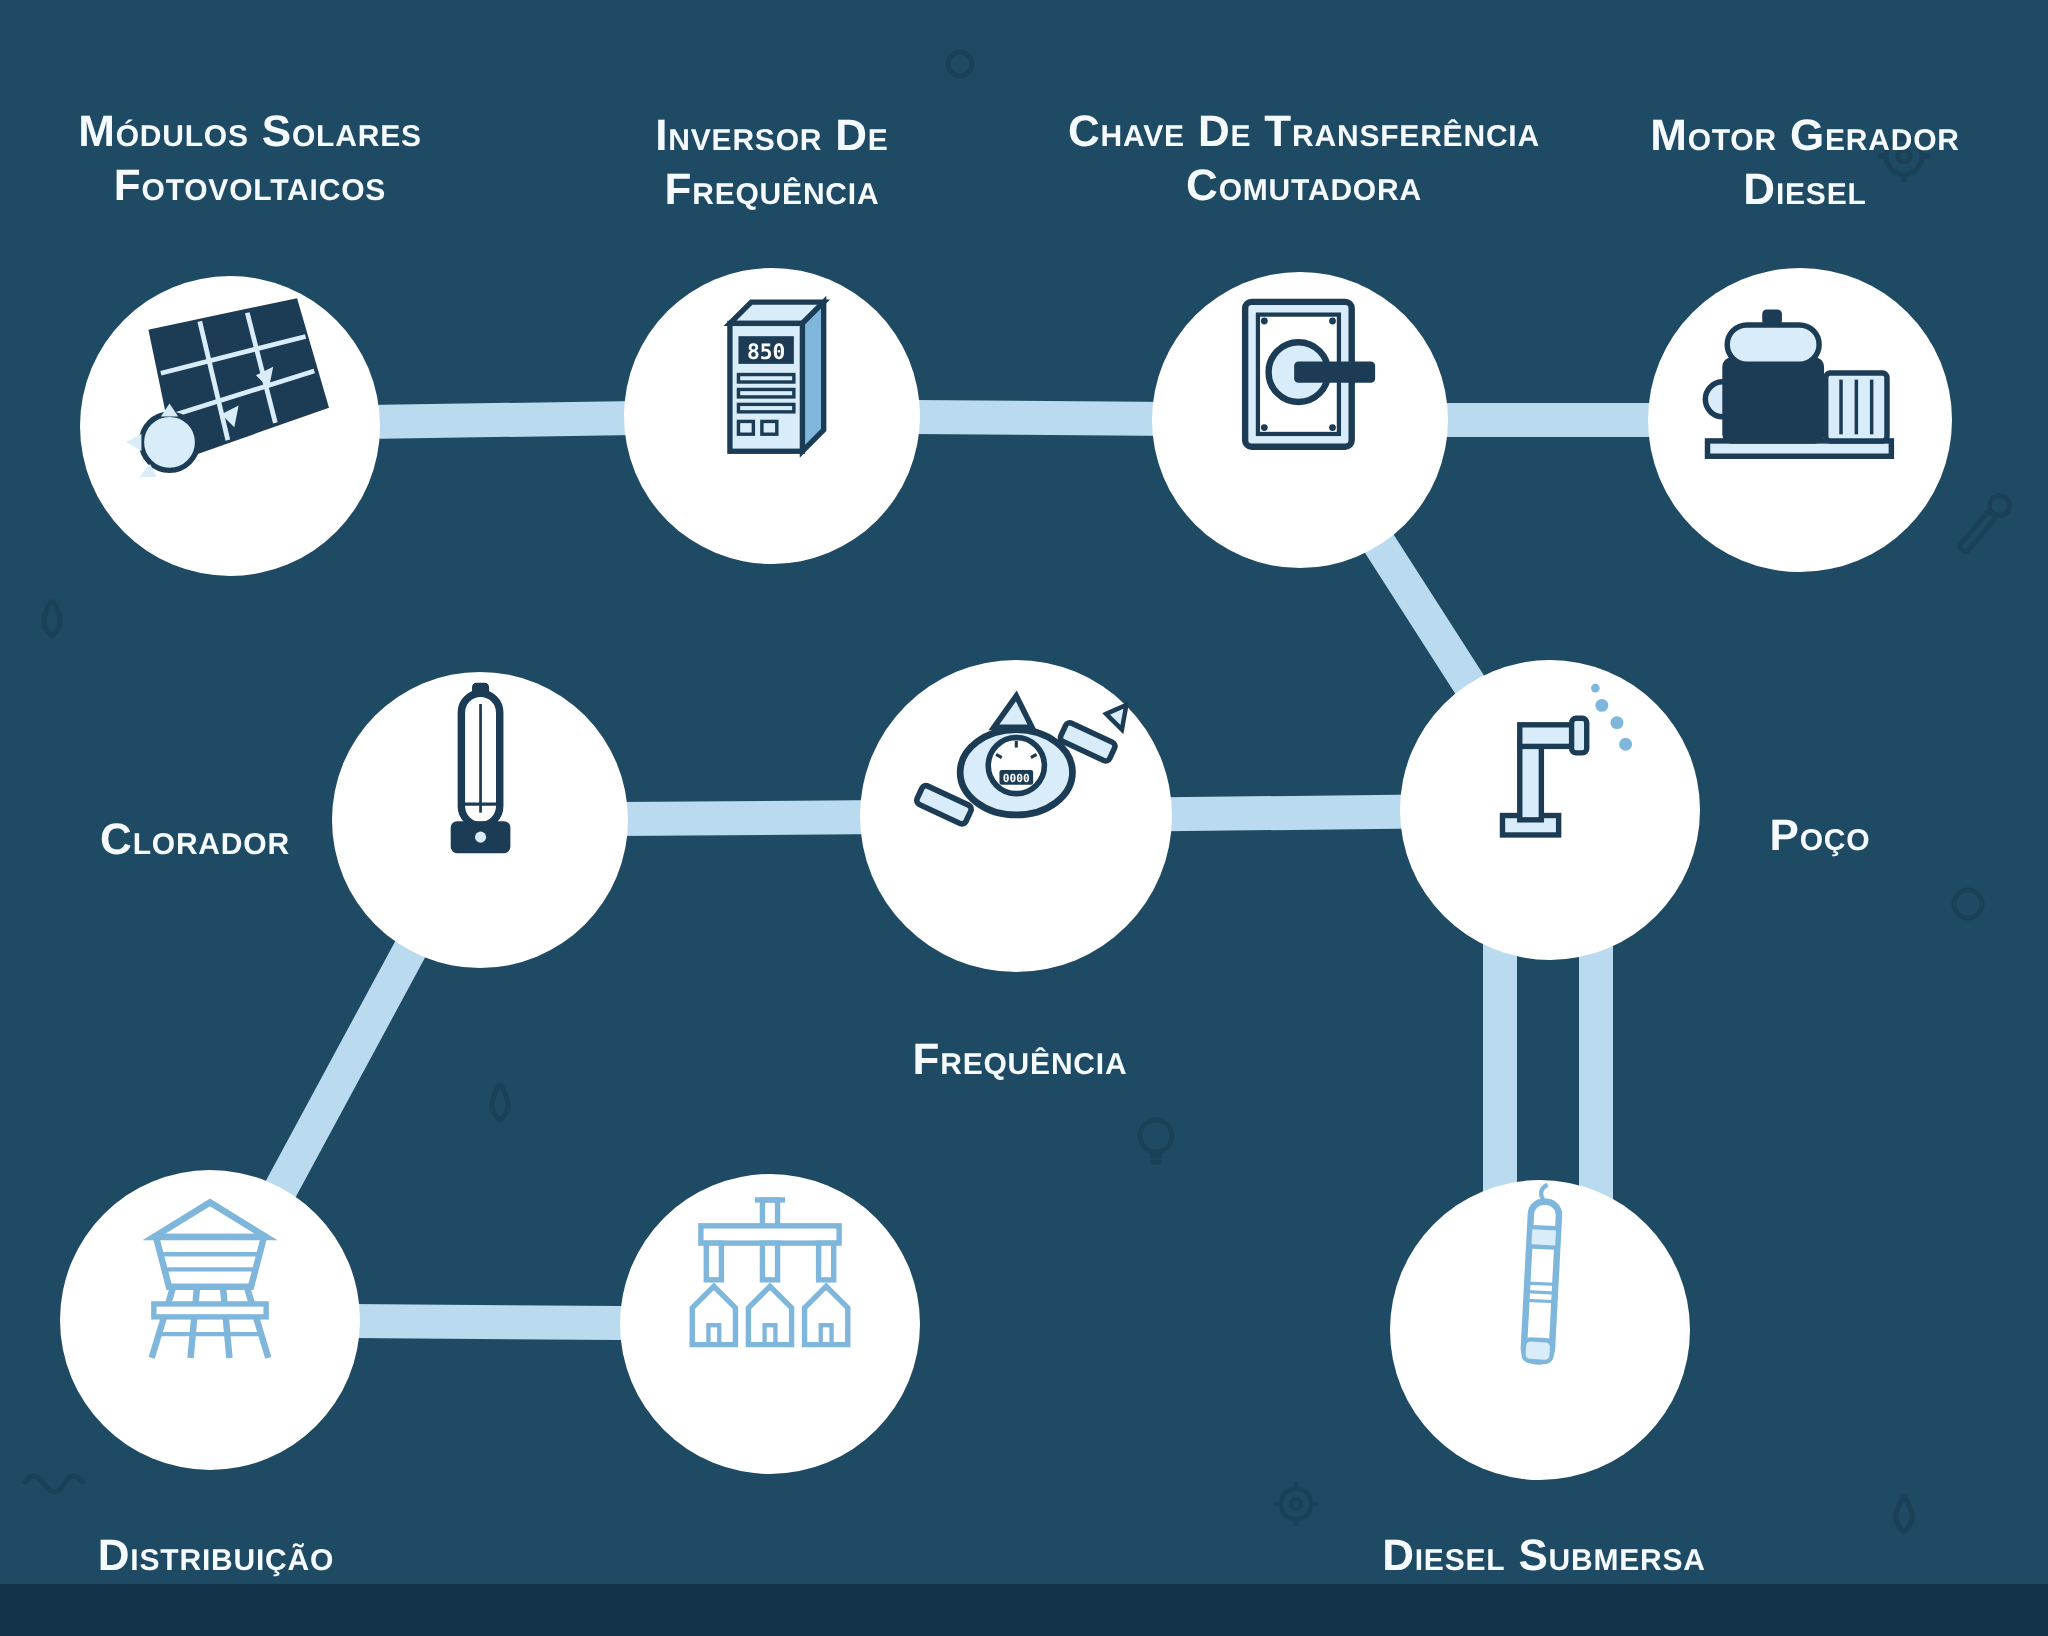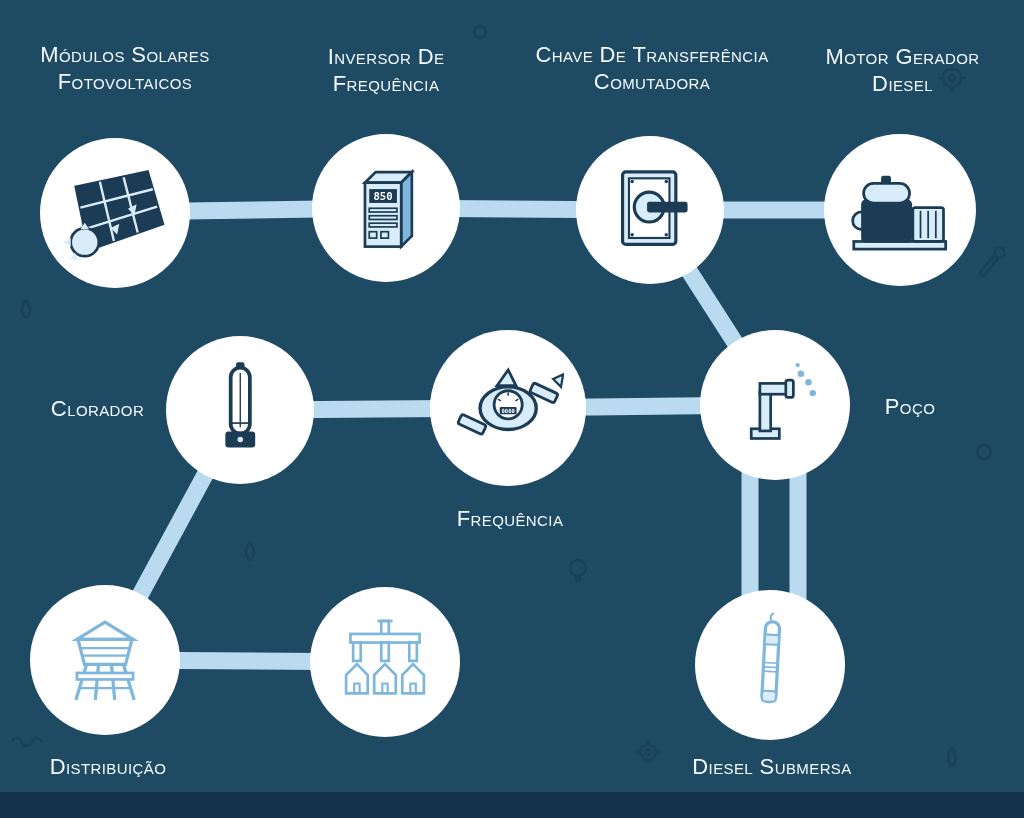--- a/index.html
+++ b/index.html
@@ -11,28 +11,28 @@
     width:1024px;height:818px;overflow:hidden;
     background:var(--bg,#1E4A63);
     font-family:"Liberation Sans", sans-serif;
   }
   .canvas{position:relative;width:1024px;height:818px;}
   .underlay{position:absolute;left:0;top:0;width:1024px;height:818px;}
   .conn{stroke:var(--connector,#B9DAEF);stroke-width:17;stroke-linecap:round;}
   .doodle{stroke:#1A4157;fill:none;stroke-width:2.5;}
   .circle{
     position:absolute;background:var(--circle,#fff);border-radius:50%;
-    display:flex;align-items:center;justify-content:center;
+    display:flex;align-items:flex-start;justify-content:center;
   }
   .icon{width:72%;height:72%;}
   .label{
     position:absolute;color:var(--text,#F4FAFE);
-    font-weight:normal;font-variant:small-caps;
+    font-weight:bold;font-variant:small-caps;
     font-size:22px;line-height:1.22;letter-spacing:.4px;
-    text-align:center;white-space:pre-line;
+    text-align:center;white-space:pre-line;margin-top:11px;
   }
   
   .fl{fill:var(--icon-light,#D8ECF9);} .fd{fill:var(--icon-dark,#1C3C55);}
   .fm{fill:var(--icon-mid,#7FB7DC);}  .fw{fill:#fff;} .fn{fill:none;}
   .sd{stroke:var(--icon-dark,#1C3C55);} .sm{stroke:var(--icon-mid,#7FB7DC);}
   .sl{stroke:var(--icon-light,#D8ECF9);} .sn{stroke:none;}
   .tw{fill:#fff;font-family:"DejaVu Sans Mono",monospace;font-weight:bold;}
   .footer{position:absolute;left:0;bottom:0;width:1024px;height:26px;background:var(--footer,#12334A);}
 </style>
 </head>

